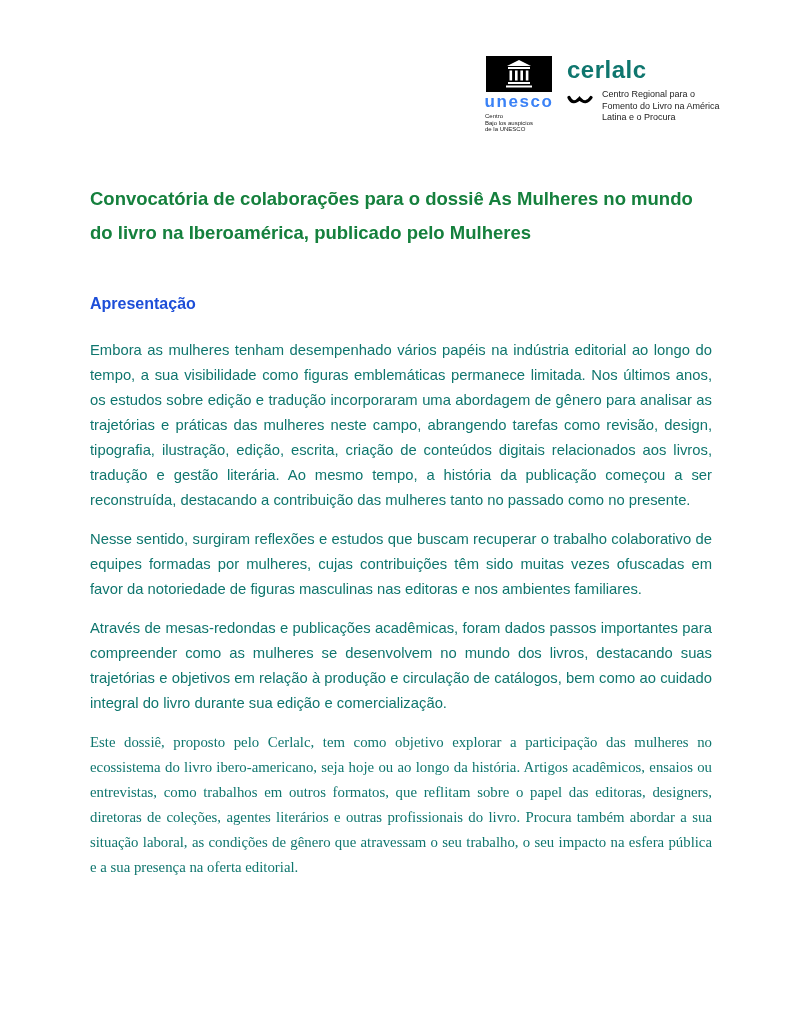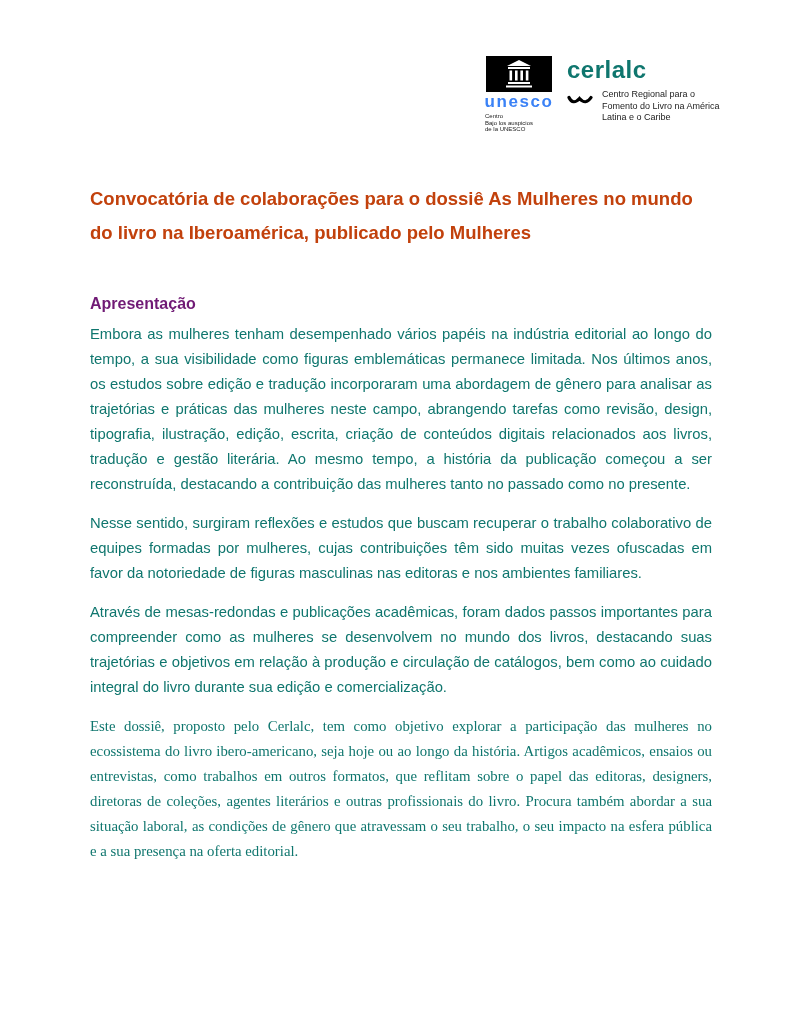--- a/index.html
+++ b/index.html
@@ -79,29 +79,29 @@
     left: 90px;
     top: 182px;
     width: 622px;
     color: #1d1d1d;
   }
   .doc-title {
     margin: 0;
     font-size: 18.5px;
     line-height: 34px;
     font-weight: 700;
-    color: #c2410c;
+    color: #15803d;
   }
   .doc-title span { display: block; }
   .section-heading {
-    margin: 44px 0 8px 0;
+    margin: 44px 0 24px 0;
     font-size: 16px;
     line-height: 20px;
     font-weight: 700;
-    color: #701a75;
+    color: #1d4ed8;
   }
   .doc p {
     margin: 0 0 14px 0;
     font-size: 14.8px;
     line-height: 25px;
     text-align: justify;
     color: #0f766e;
   }
   .doc p:last-child { margin-bottom: 8px; font-family: Liberation Serif, serif; }
 </style>
@@ -140,21 +140,21 @@
       <div class="cerlalc-word">cerlalc</div>
       <div class="cerlalc-sub">
         <span class="cerlalc-bird">
           <svg width="26" height="12" viewBox="0 0 26 12" aria-hidden="true">
             <path d="M2 3.5 C4.5 9, 8.5 9, 12.5 4.5 C16.5 9, 20.5 9, 24 3.5" stroke="#000" stroke-width="3.2" fill="none" stroke-linecap="round"></path>
           </svg>
         </span>
         <span class="cerlalc-desc">
           <span>Centro Regional para o</span>
           <span>Fomento do Livro na América</span>
-          <span>Latina e o Caribe</span>
+          <span>Latina e o Procura</span>
         </span>
       </div>
     </div>
 
   </header>
 
   <main class="doc">
     <h1 class="doc-title">
       <span>Convocatória de colaborações para o dossiê As Mulheres no mundo</span>
       <span>do livro na Iberoamérica, publicado pelo Mulheres</span>

